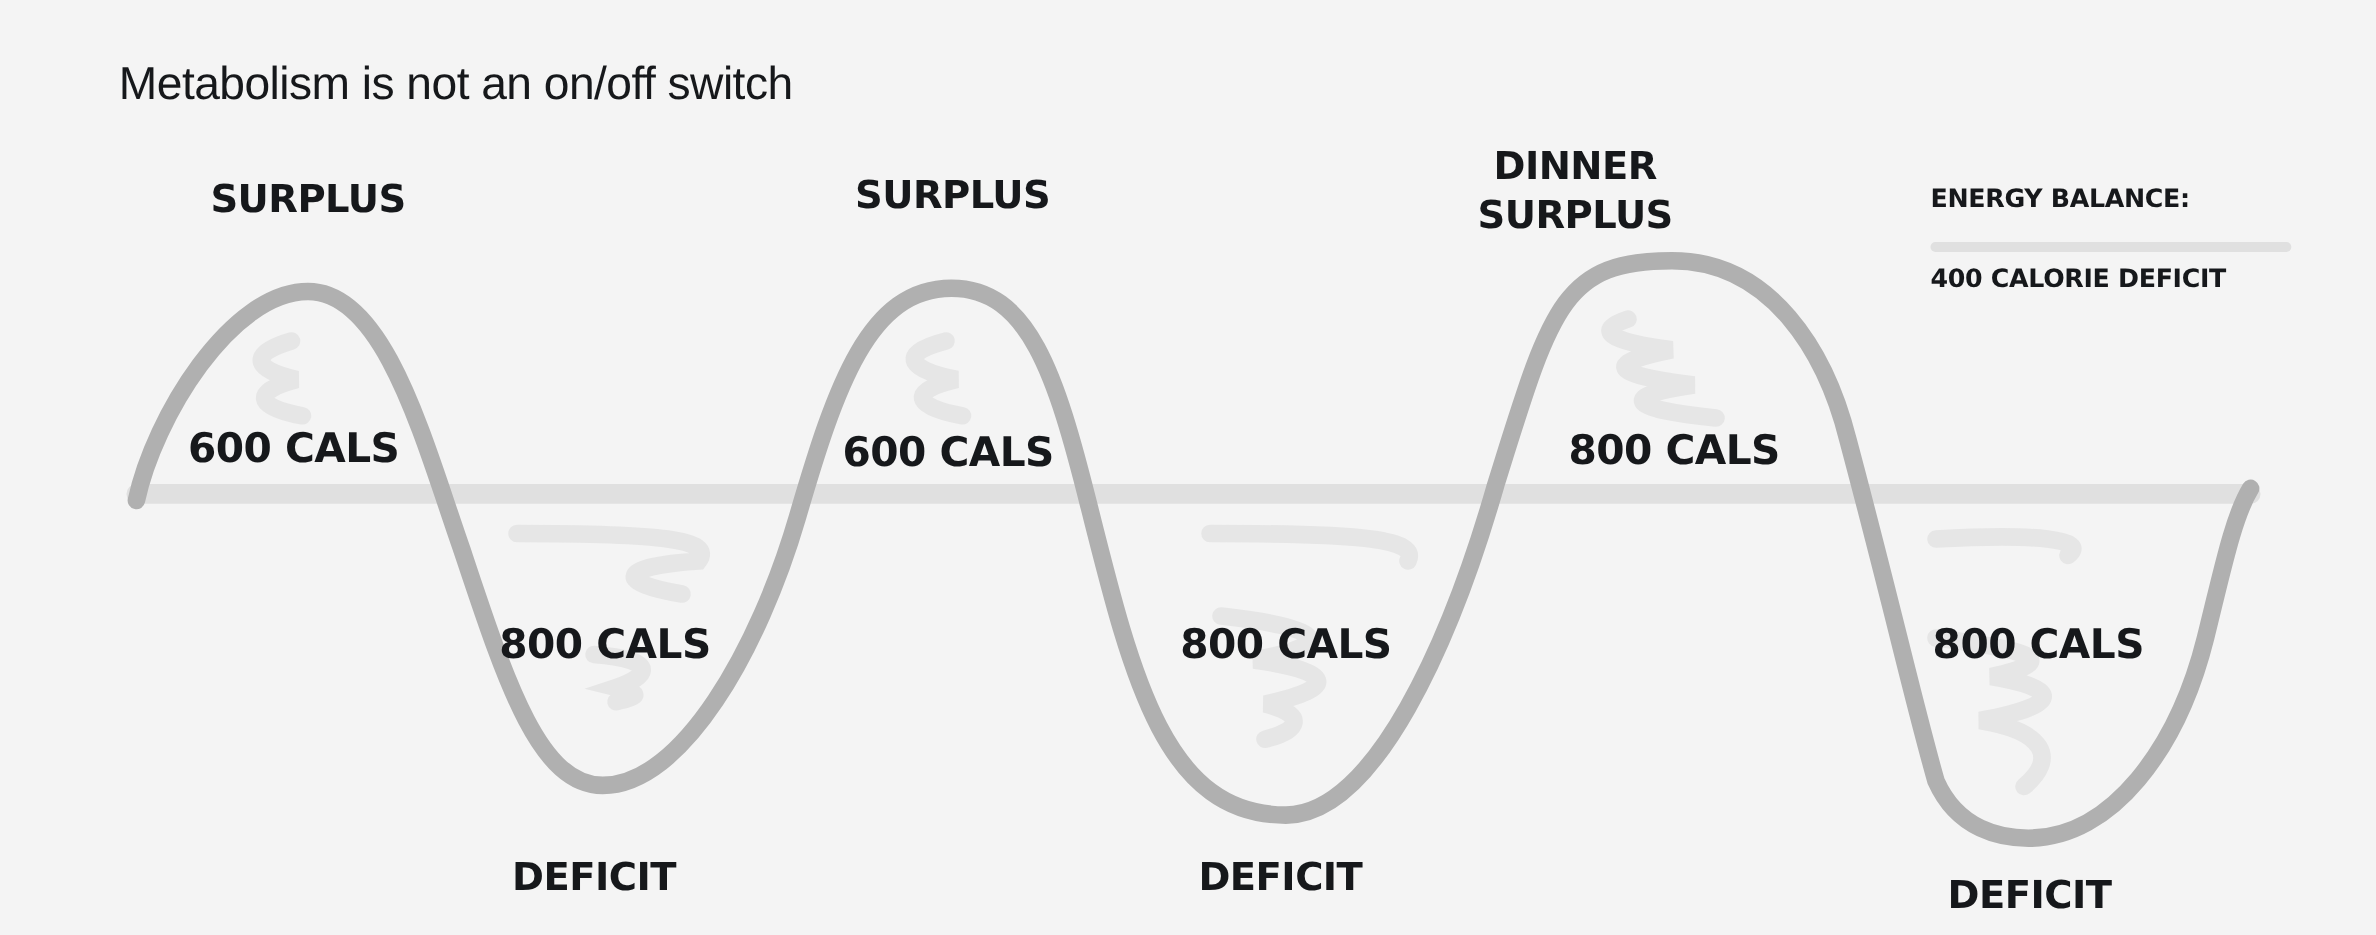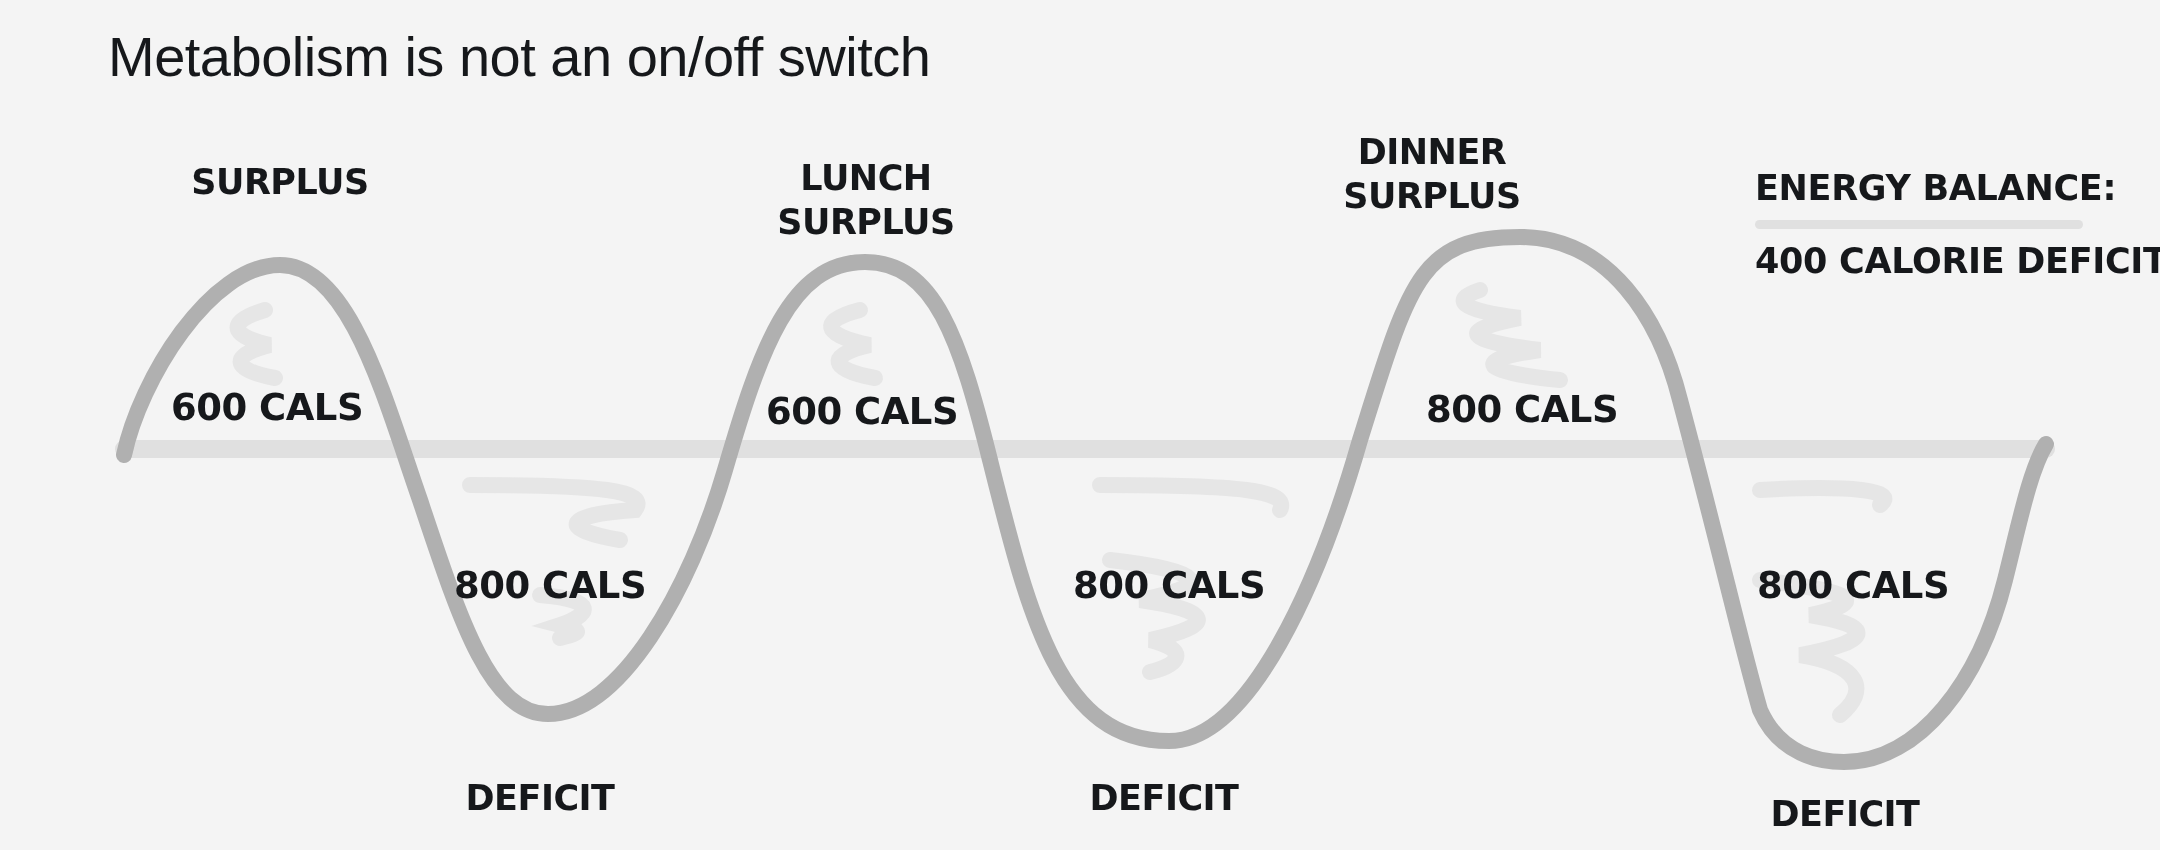--- a/index.html
+++ b/index.html
@@ -1,21 +1,21 @@
 <!DOCTYPE html>
 <html><head>
 <meta charset="utf-8">
 <style>
   html,body{margin:0;padding:0;}
   body{width:2160px;height:850px;background:#f4f4f4;position:relative;overflow:hidden;font-family:"DejaVu Sans","Liberation Sans",sans-serif;color:#16181b;}
-  .title{position:absolute;left:108px;top:24px;font-size:56px;font-weight:400;letter-spacing:-0.5px;color:#16181b;font-family:"Liberation Sans",sans-serif;}
+  .title{position:absolute;left:108px;top:52px;font-size:42px;font-weight:400;letter-spacing:-0.5px;color:#16181b;font-family:"Liberation Sans",sans-serif;}
   svg.wave{position:absolute;left:0;top:0;}
   .lbl{position:absolute;font-weight:bold;font-size:35px;text-align:center;line-height:44px;transform:translateX(-50%);white-space:nowrap;letter-spacing:-0.5px;font-family:"DejaVu Sans",sans-serif;}
   .cal{position:absolute;font-weight:bold;font-size:37px;transform:translateX(-50%);white-space:nowrap;letter-spacing:-0.5px;font-family:"DejaVu Sans",sans-serif;margin-top:24px;}
-  .balance{position:absolute;left:1755px;font-weight:bold;font-size:35px;white-space:nowrap;letter-spacing:-0.3px;font-family:"DejaVu Sans",sans-serif;}
+  .balance{position:absolute;left:1755px;font-weight:bold;font-size:23px;white-space:nowrap;letter-spacing:-0.3px;font-family:"DejaVu Sans",sans-serif;}
   .underline{position:absolute;left:1755px;top:220px;width:328px;height:9px;border-radius:5px;background:#e0e0e0;}
 </style>
 </head>
 <body>
 
 <div class="title">Metabolism is not an on/off switch</div>
 
 <svg class="wave" width="2160" height="850" viewBox="0 0 2160 850">
 
   <g fill="none" stroke="#e6e6e6" stroke-width="16" stroke-linecap="round">
@@ -45,21 +45,20 @@
        C1720 550 1740 640 1760 710
        C1780 755 1820 762 1844 762
        C1920 762 1980 680 2005 580
        C2020 520 2030 470 2046 444"></path>
 </svg>
 
 <div class="lbl" style="left:280px;top:160px;">
   <div>SURPLUS</div>
 </div>
 <div class="lbl" style="left:866px;top:156px;">
-  <div>LUNCH</div>
   <div>SURPLUS</div>
 </div>
 <div class="lbl" style="left:1432px;top:130px;">
   <div>DINNER</div>
   <div>SURPLUS</div>
 </div>
 
 <div class="cal" style="left:267px;top:362px;">600 CALS</div>
 <div class="cal" style="left:862px;top:366px;">600 CALS</div>
 <div class="cal" style="left:1522px;top:364px;">800 CALS</div>

